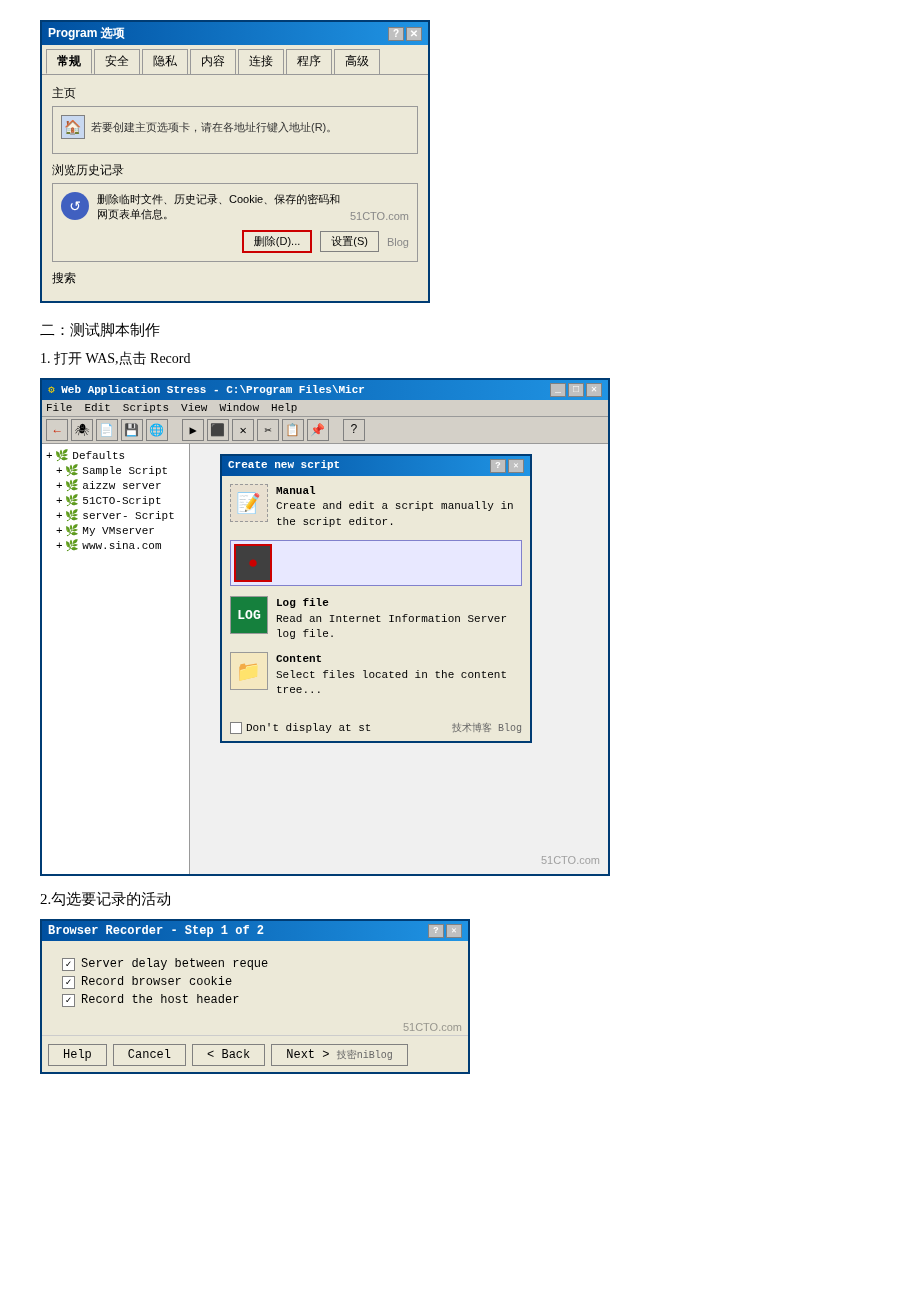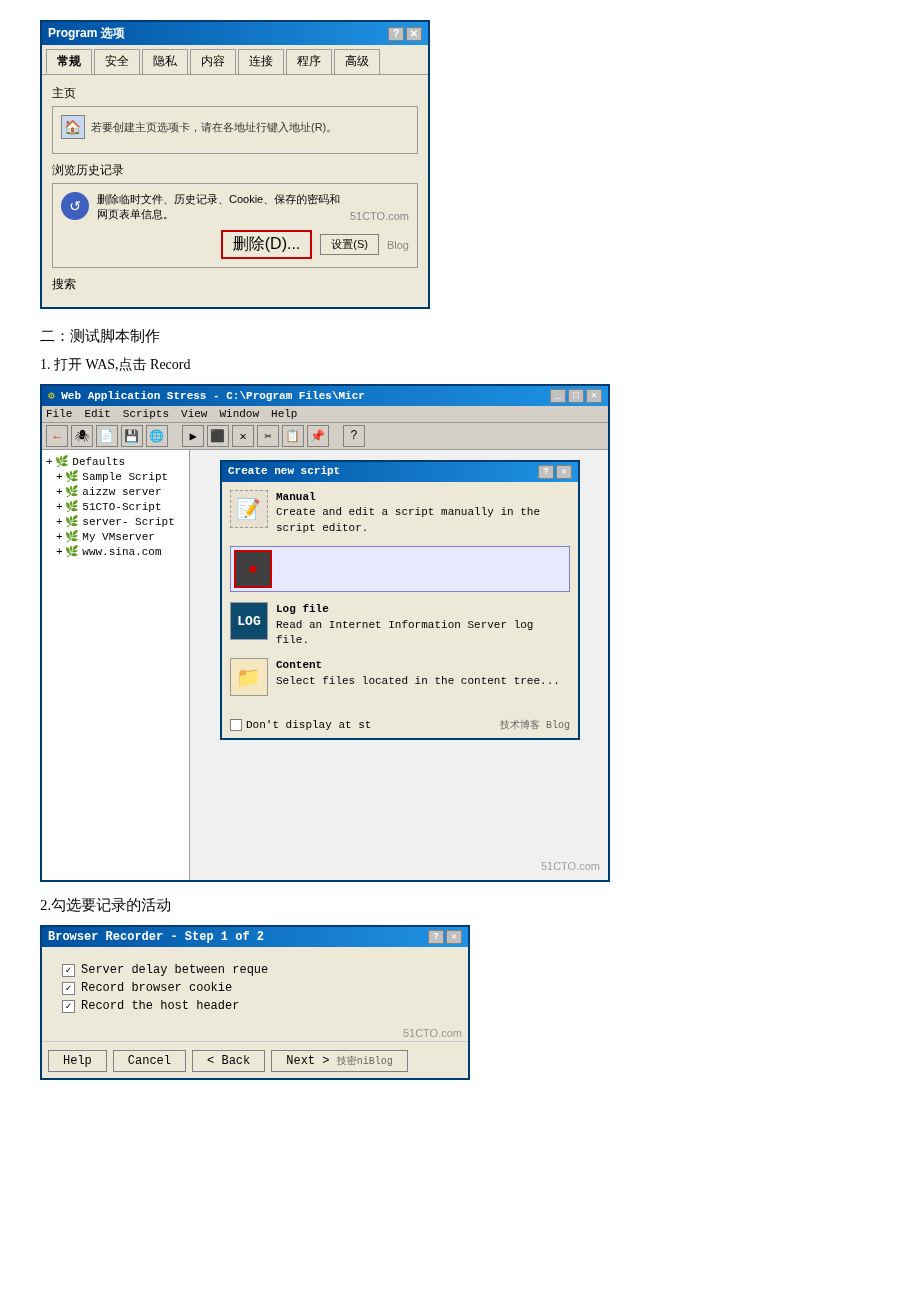--- a/index.html
+++ b/index.html
@@ -131,21 +131,21 @@
       padding: 2px 10px;
       background: #ece9d8;
       border: 1px solid #808080;
       font-size: 11px;
       cursor: pointer;
     }
     .ie-delete-btn {
       background: #ece9d8;
       border: 2px solid #cc0000;
       padding: 2px 10px;
-      font-size: 16px;
+      font-size: 11px;
       cursor: pointer;
       color: #000;
     }
     .ie-settings-btn {
       background: #ece9d8;
       border: 1px solid #808080;
       padding: 2px 10px;
       font-size: 11px;
       cursor: pointer;
     }
@@ -206,21 +206,21 @@
     .was-main {
       flex: 1;
       background: #f0f0f0;
       position: relative;
     }
 
     
     .cns-dialog {
       position: absolute;
       top: 10px; left: 30px;
-      width: 360px;
+      width: 312px;
       background: #ece9d8;
       border: 2px solid #003c74;
       font-family: 'Courier New', monospace;
       font-size: 11px;
       z-index: 10;
     }
     .cns-title {
       background: linear-gradient(to right, #0050a0, #2094e4);
       color: white;
       padding: 3px 6px;
@@ -494,21 +494,21 @@
               </div>
             </div>
 
             <div class="cns-item record-item" style="background:#e8e8ff;border:1px solid #8080cc;padding:3px;">
               <div class="cns-item-icon" style="background:#404040;border:2px solid #cc0000;">
                 <span style="font-size:16px;color:#cc0000;">⏺</span>
               </div>
             </div>
 
             <div class="cns-item log-item">
-              <div class="cns-item-icon" style="background:#0c4a6e;color:white;font-family:'Courier New';font-weight:bold;font-size:13px;">LOG</div>
+              <div class="cns-item-icon" style="background:#15803d;color:white;font-family:'Courier New';font-weight:bold;font-size:13px;">LOG</div>
               <div class="cns-item-text">
                 <div class="cns-item-title">Log file</div>
                 <div>Read an Internet Information Server log file.</div>
               </div>
             </div>
 
             <div class="cns-item content-item">
               <div class="cns-item-icon" style="background:#f5e8c0;">
                 <span style="font-size:20px;">📁</span>
               </div>

